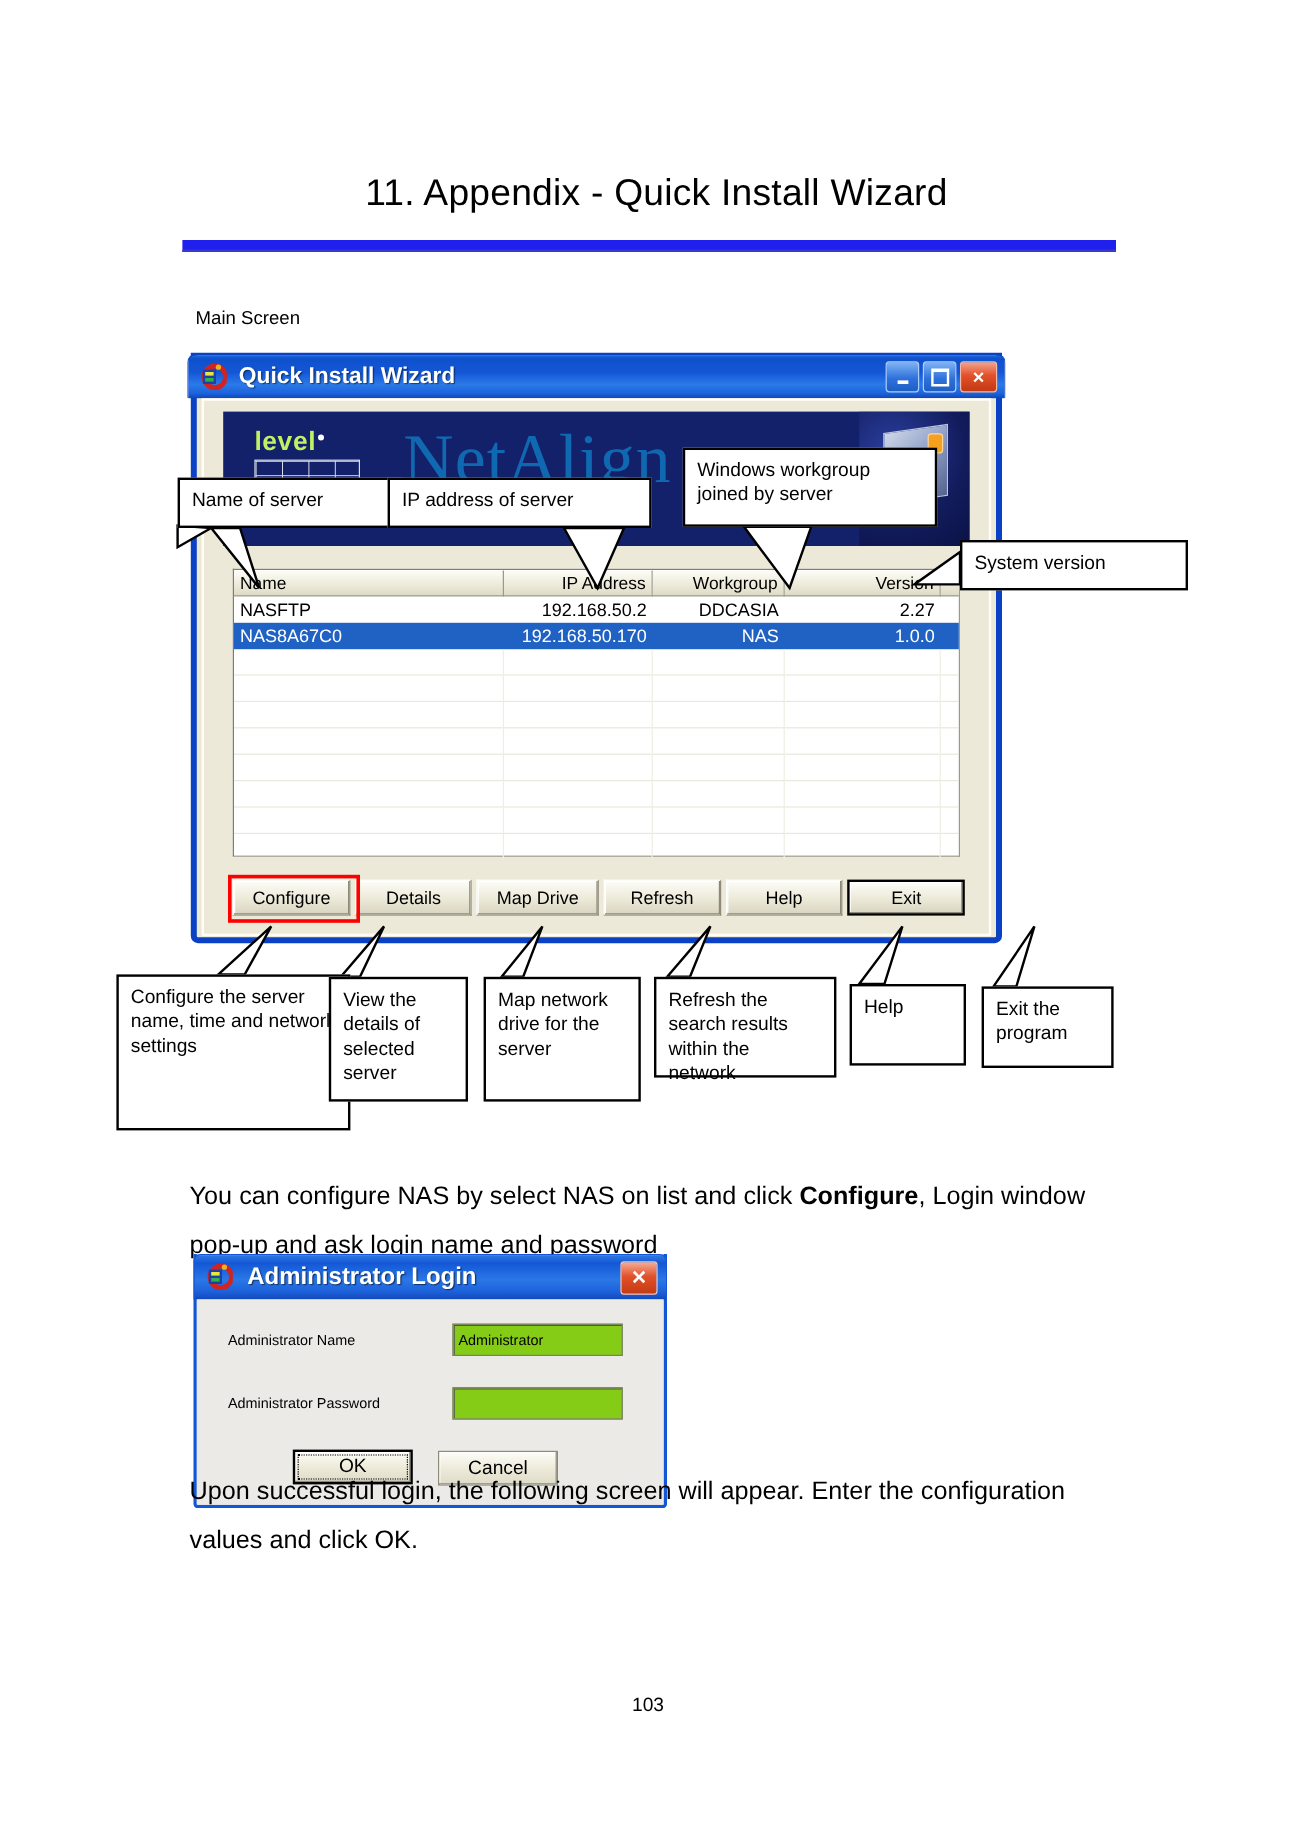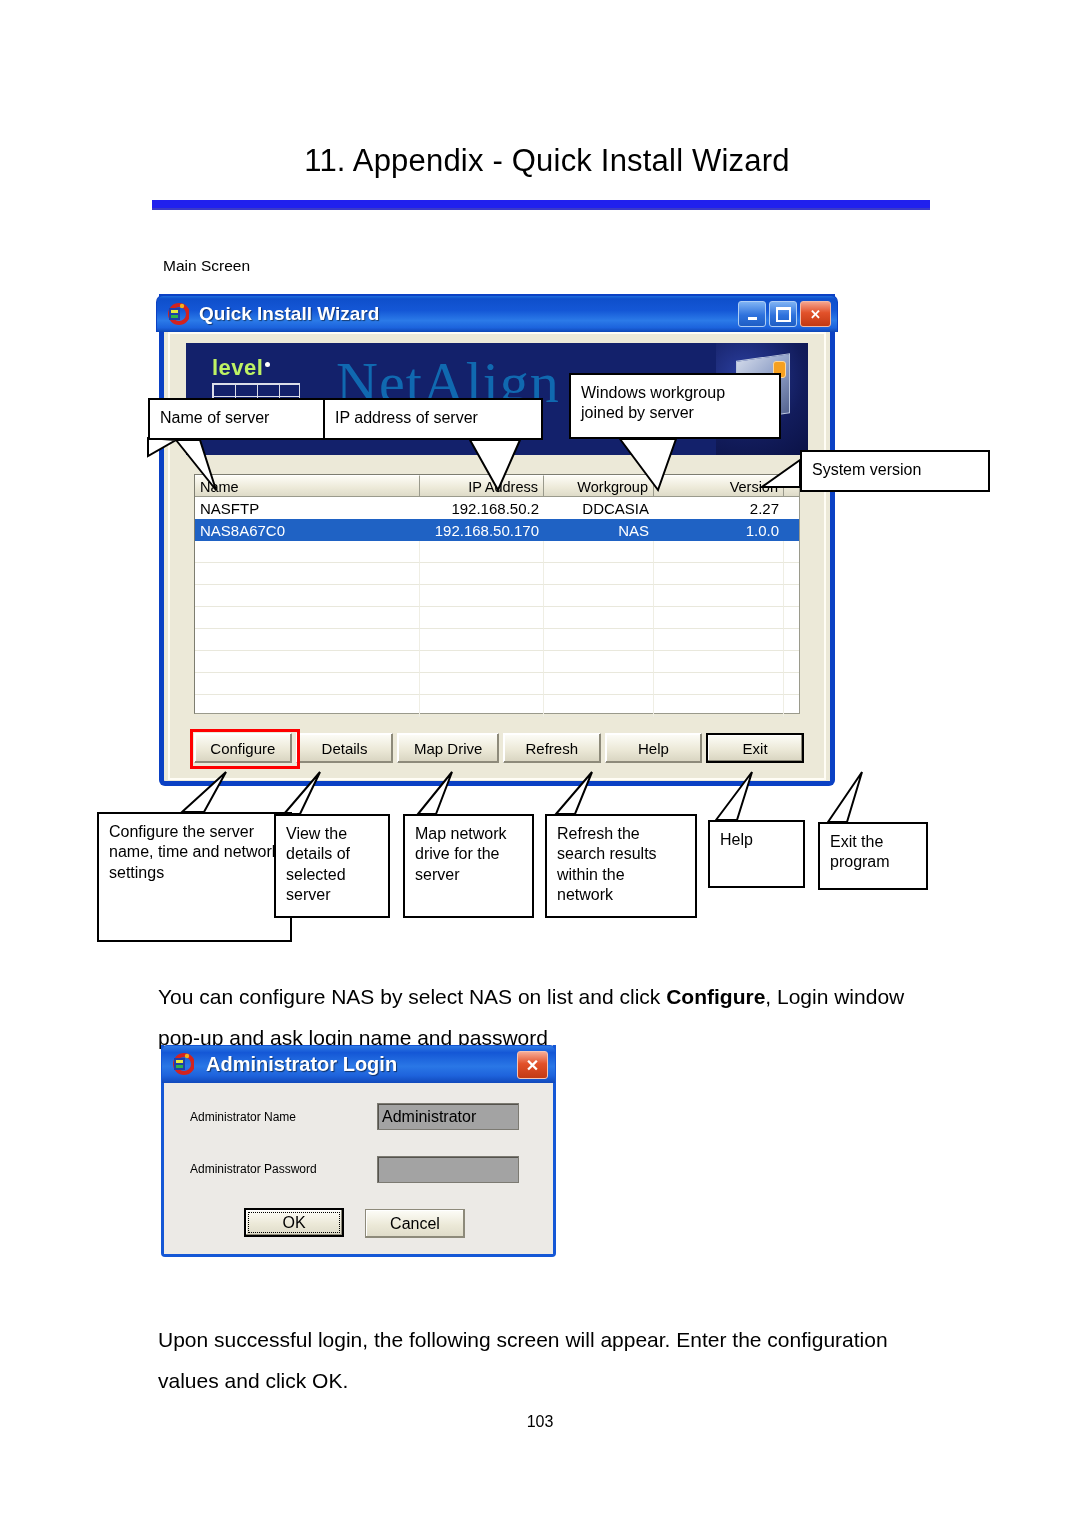--- a/index.html
+++ b/index.html
@@ -169,30 +169,30 @@
   svg.leaders{position:absolute;left:0;top:0;width:1080px;height:1527px;pointer-events:none;z-index:25;}
 
   #co-name{left:148px;top:398px;width:188px;height:42px;}
   #co-ip{left:323px;top:398px;width:220px;height:42px;}
   #co-workgroup{left:569px;top:373px;width:212px;height:66px;}
   #co-version{left:800px;top:450px;width:190px;height:42px;}
 
   #co-configure{left:97px;top:812px;width:195px;height:130px;}
   #co-details{left:274px;top:814px;width:116px;height:104px;}
   #co-map{left:403px;top:814px;width:131px;height:104px;}
-  #co-refresh{left:545px;top:814px;width:152px;height:104px;}
+  #co-refresh{left:545px;top:814px;width:152px;height:84px;}
   #co-help{left:708px;top:820px;width:97px;height:68px;}
   #co-exit{left:818px;top:822px;width:110px;height:68px;}
 
   
   .para{
     position:absolute;font-size:21px;line-height:1.95;width:790px;left:158px;
   }
   #para1{top:977px;}
-  #para2{top:1320px;}
+  #para2{top:1223px;}
   .para b{font-weight:bold;}
 
   
   #login-window{
     position:absolute;left:161px;top:1045px;width:395px;height:212px;
     border:3px solid #1457d6;border-top:none;background:#ece9e6;
     box-sizing:border-box;border-radius:0 0 4px 4px;
   }
   #login-titlebar{
     position:absolute;left:161px;top:1045px;width:395px;height:38px;
@@ -208,23 +208,23 @@
     position:absolute;right:7px;top:5px;width:29px;height:26px;border-radius:3px;
     border:1px solid #f6c3b2;color:#fff;font-size:16px;font-weight:bold;
     display:flex;align-items:center;justify-content:center;
     background:linear-gradient(to bottom,#f6ab95,#e2512a 45%,#c33a14);
   }
   #login-body{position:absolute;left:164px;top:1083px;width:389px;height:171px;background:#eceae6;}
   .login-label{position:absolute;font-size:12px;}
   #lbl-admin-name{left:190px;top:1110px;}
   #lbl-admin-pass{left:190px;top:1162px;}
   .login-input{
-    position:absolute;background:#a3a3a3;border:1px solid #7c7a72;
+    position:absolute;background:#84cc16;border:1px solid #7c7a72;
     box-shadow:inset 1px 1px 0 #55534d;box-sizing:border-box;
-    font-size:16px;padding:12px 4px;display:flex;align-items:center;
+    font-size:12px;padding:12px 4px;display:flex;align-items:center;
   }
   #inp-admin-name{left:377px;top:1103px;width:142px;height:27px;}
   #inp-admin-pass{left:377px;top:1156px;width:142px;height:27px;}
   .dlg-btn{
     position:absolute;height:29px;box-sizing:border-box;font-size:16px;
     background:linear-gradient(to bottom,#fdfdf8,#ece9d8 55%,#dedbc8);
     border:1px solid #8d8a7a;
     box-shadow:inset -1px -1px 0 #8d8a7a, inset 1px 1px 0 #fff;
     display:flex;align-items:center;justify-content:center;
   }

